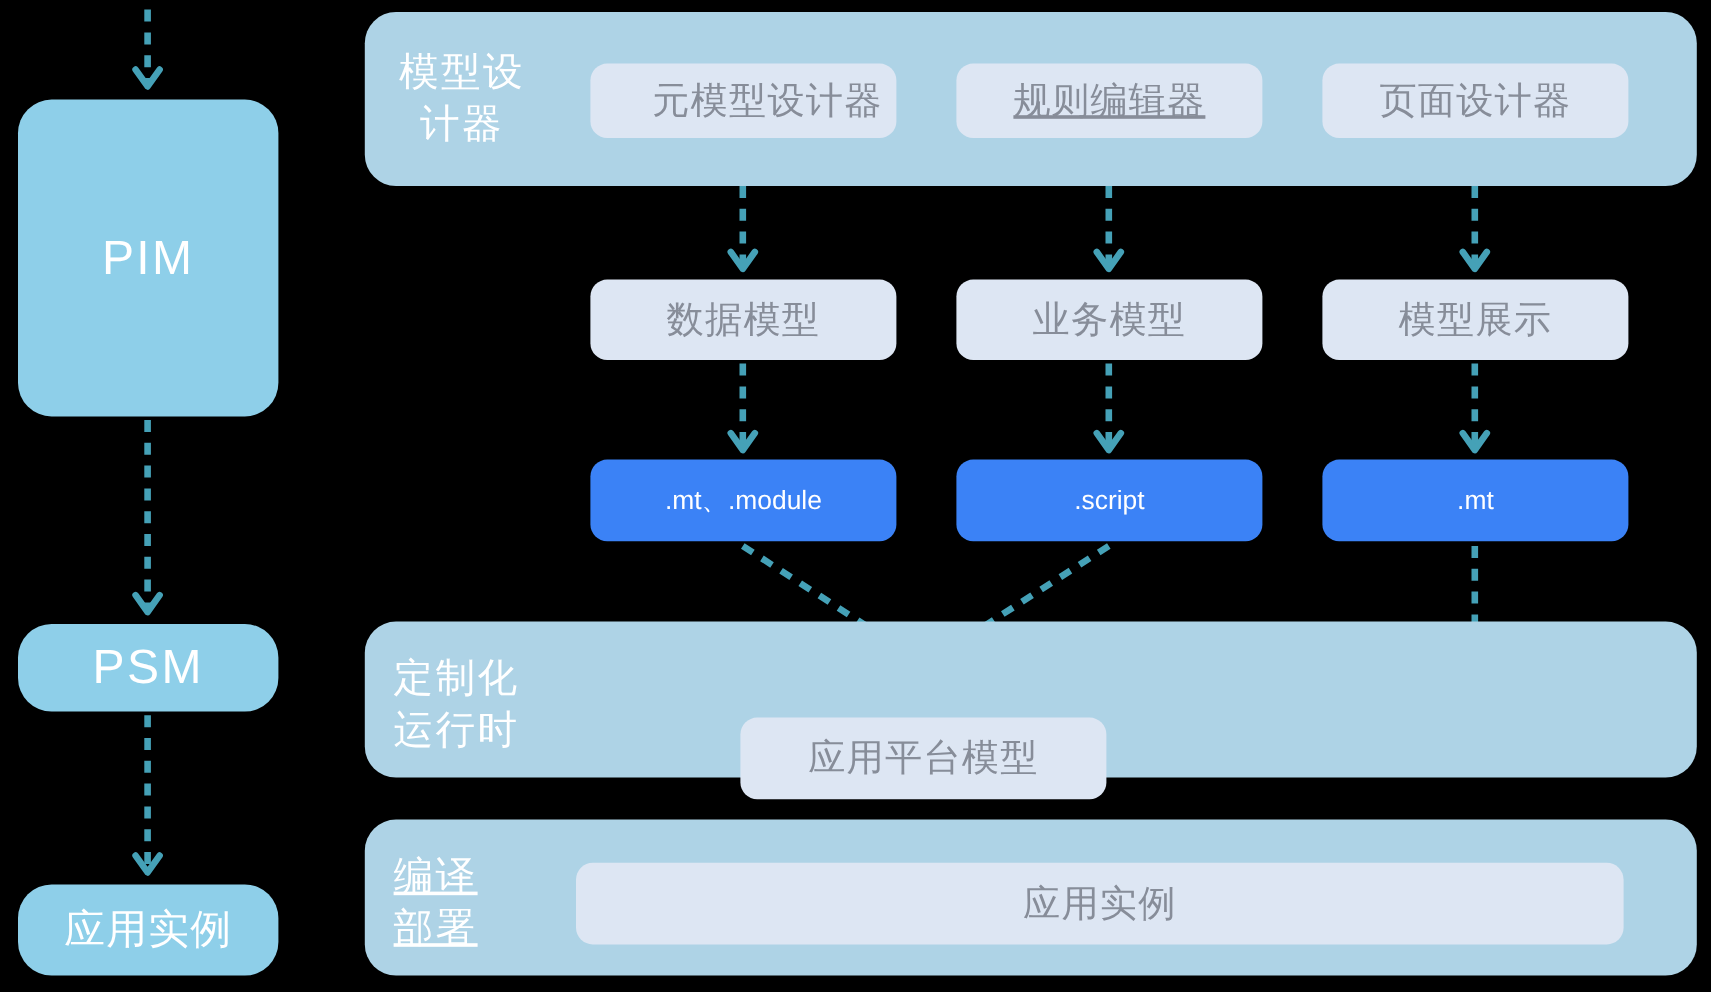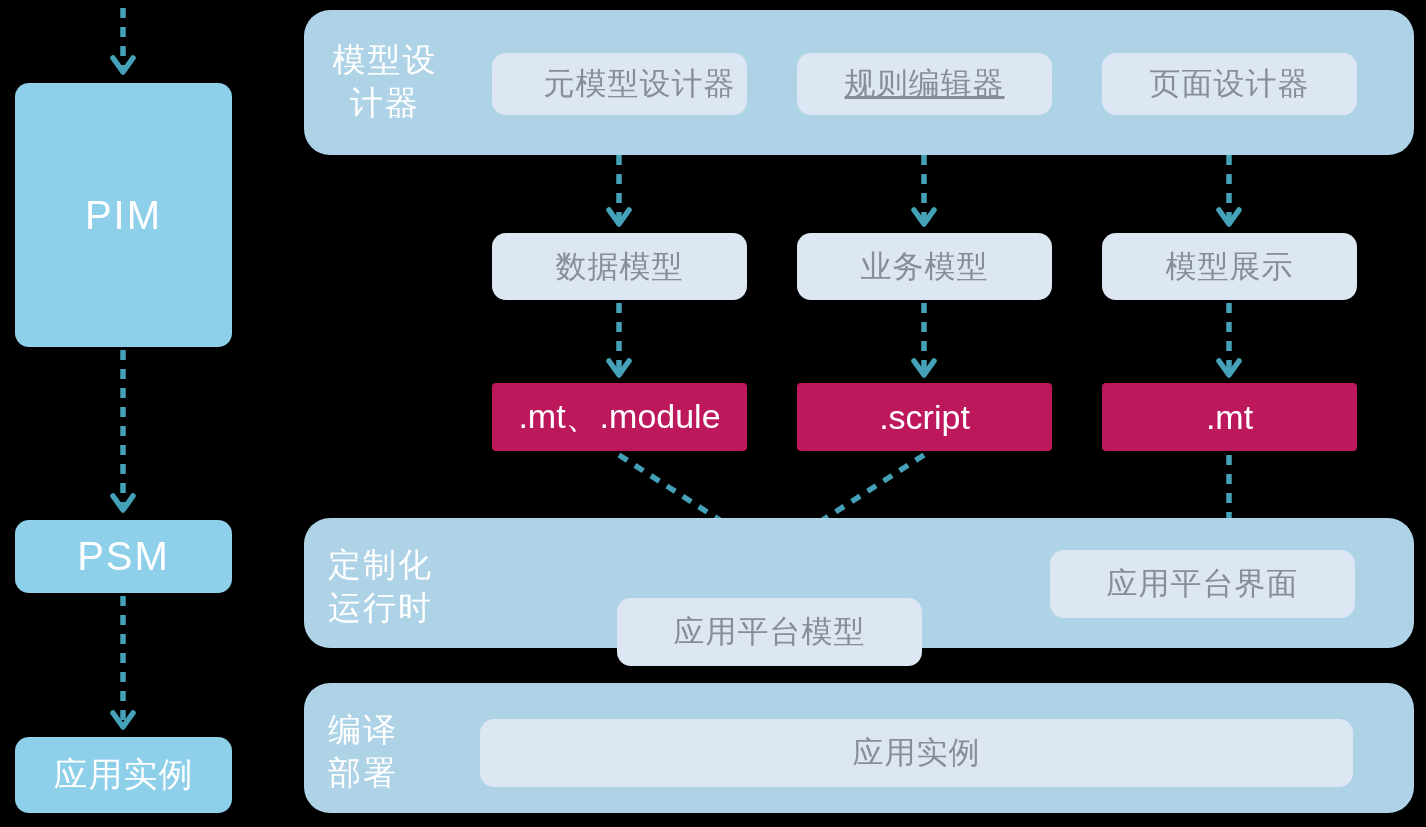--- a/index.html
+++ b/index.html
@@ -11,40 +11,40 @@
     overflow: hidden;
     font-family: "Liberation Sans", "DejaVu Sans", sans-serif;
   }
   .abs { position: absolute; box-sizing: border-box; }
   .container {
     background: #aed3e6;
     border-radius: 26px;
   }
   .solid {
     background: #8ecfe9;
-    border-radius: 14px;
+    border-radius: 28px;
     display: flex; align-items: center; justify-content: center;
     color: #ffffff;
     font-weight: 300;
   }
   .chip {
     background: #dde6f3;
     border-radius: 14px;
     display: flex; align-items: center; justify-content: center;
     color: #878d99;
     font-size: 31px;
     font-weight: 300;
     letter-spacing: 1px;
   }
   .dark-chip {
-    background: #be185d;
-    border-radius: 4px;
+    background: #3b82f6;
+    border-radius: 14px;
     display: flex; align-items: center; justify-content: center;
     color: #ffffff;
-    font-size: 34px;
+    font-size: 22px;
     font-weight: 300;
   }
   .section-label {
     color: #ffffff;
     font-size: 33px;
     line-height: 43px;
     font-weight: 300;
     letter-spacing: 2px;
   }
   .section-label.centered { text-align: center; }
@@ -129,27 +129,24 @@
   <div class="abs container" style="left:304px; top:518px; width:1110px; height:130px;"></div>
 
   <div class="abs section-label" style="left:328px; top:543px;">
     <div>定制化</div>
     <div>运行时</div>
   </div>
 
   <div class="abs chip" style="left:617px; top:550px; width:305px; height:68px;margin-top:48px;">
     <span>应用平台模型</span>
   </div>
-  <div class="abs chip" style="left:1050px; top:550px; width:305px; height:68px;">
-    <span>应用平台界面</span>
-  </div>
 
   <div class="abs container" style="left:304px; top:683px; width:1110px; height:130px;"></div>
 
-  <div class="abs section-label" style="left:328px; top:708px;">
+  <div class="abs section-label" style="left:328px; top:708px;text-decoration:underline;">
     <div>编译</div>
     <div>部署</div>
   </div>
 
   <div class="abs chip" style="left:480px; top:719px; width:873px; height:68px;">
     <span>应用实例</span>
   </div>
 
 </div>
 

